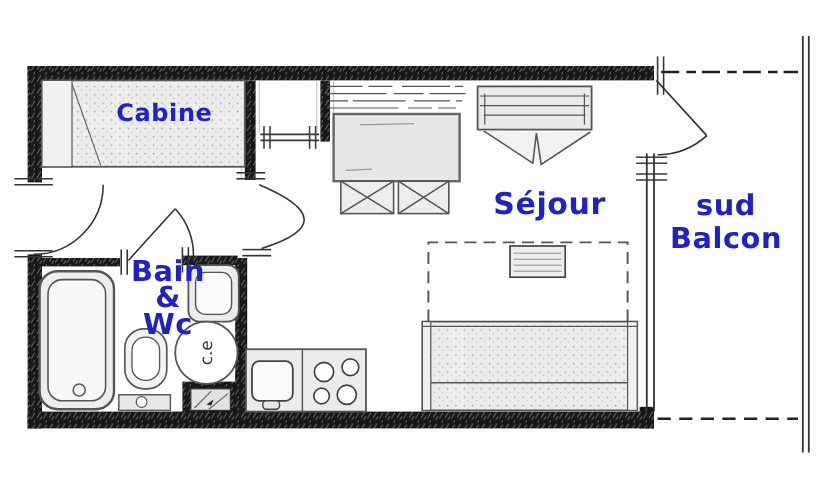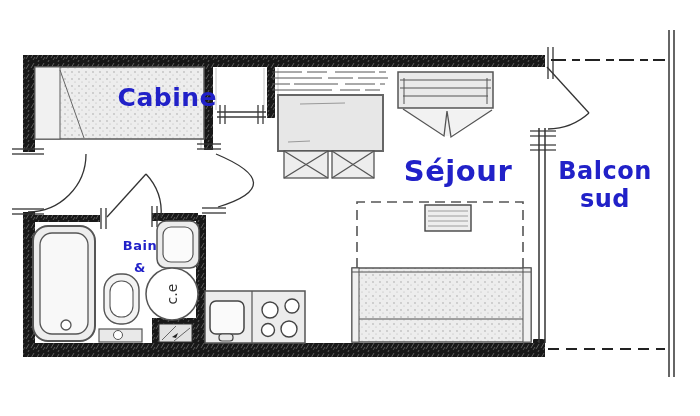--- a/index.html
+++ b/index.html
@@ -20,25 +20,25 @@
   .lbl{
     position:absolute;
     font-family:"DejaVu Sans",sans-serif;
     font-weight:700;
     color:var(--label-blue);
     text-align:center;
     line-height:1.08;
     letter-spacing:0.5px;
     user-select:none;
   }
-  .lbl-cabine{left:57px;top:84px;width:160px;font-size:25px;text-align:right;}
+  .lbl-cabine{left:57px;top:84px;width:160px;font-size:20px;}
   .lbl-repas{left:268px;top:109px;width:120px;font-size:25px;}
-  .lbl-sejour{left:396px;top:156px;width:124px;font-size:29px;}
+  .lbl-sejour{left:396px;top:156px;width:124px;font-size:25px;}
   .lbl-balcon{left:544px;top:157px;width:122px;font-size:24px;line-height:28px;}
-  .lbl-bain{left:96px;top:215px;width:88px;font-size:13px;line-height:22px;margin-top:20px;}
+  .lbl-bain{left:96px;top:215px;width:88px;font-size:24px;line-height:22px;}
   .lbl-cuisine{left:198px;top:259px;width:122px;font-size:25px;}
   .lbl span{display:block;}
 </style>
 </head>
 <body>
 
 <div id="plan">
 
 <svg width="700" height="416" viewBox="0 0 700 416">
   <defs>
@@ -232,21 +232,22 @@
     <rect x="159" y="324" width="33" height="18" fill="#e2e2e2" stroke="#333" stroke-width="1"></rect>
     <line x1="162" y1="340" x2="176" y2="326" stroke="#666" stroke-width="1"></line>
     <line x1="174" y1="341" x2="190" y2="328" stroke="#666" stroke-width="1"></line>
     <path d="M172,337 l6,-4 l-2,5 z" fill="#222"></path>
   </g>
 </svg>
 
 <div class="lbl lbl-cabine">Cabine</div>
 <div class="lbl lbl-sejour">Séjour</div>
 <div class="lbl lbl-balcon">
+  <span>sud</span>
   <span>Balcon</span>
-  <span>sud</span>
 </div>
 <div class="lbl lbl-bain">
   <span>Bain</span>
   <span>&amp;</span>
+  <span>Wc</span>
 </div>
 
 </div>
 
 </body></html>

